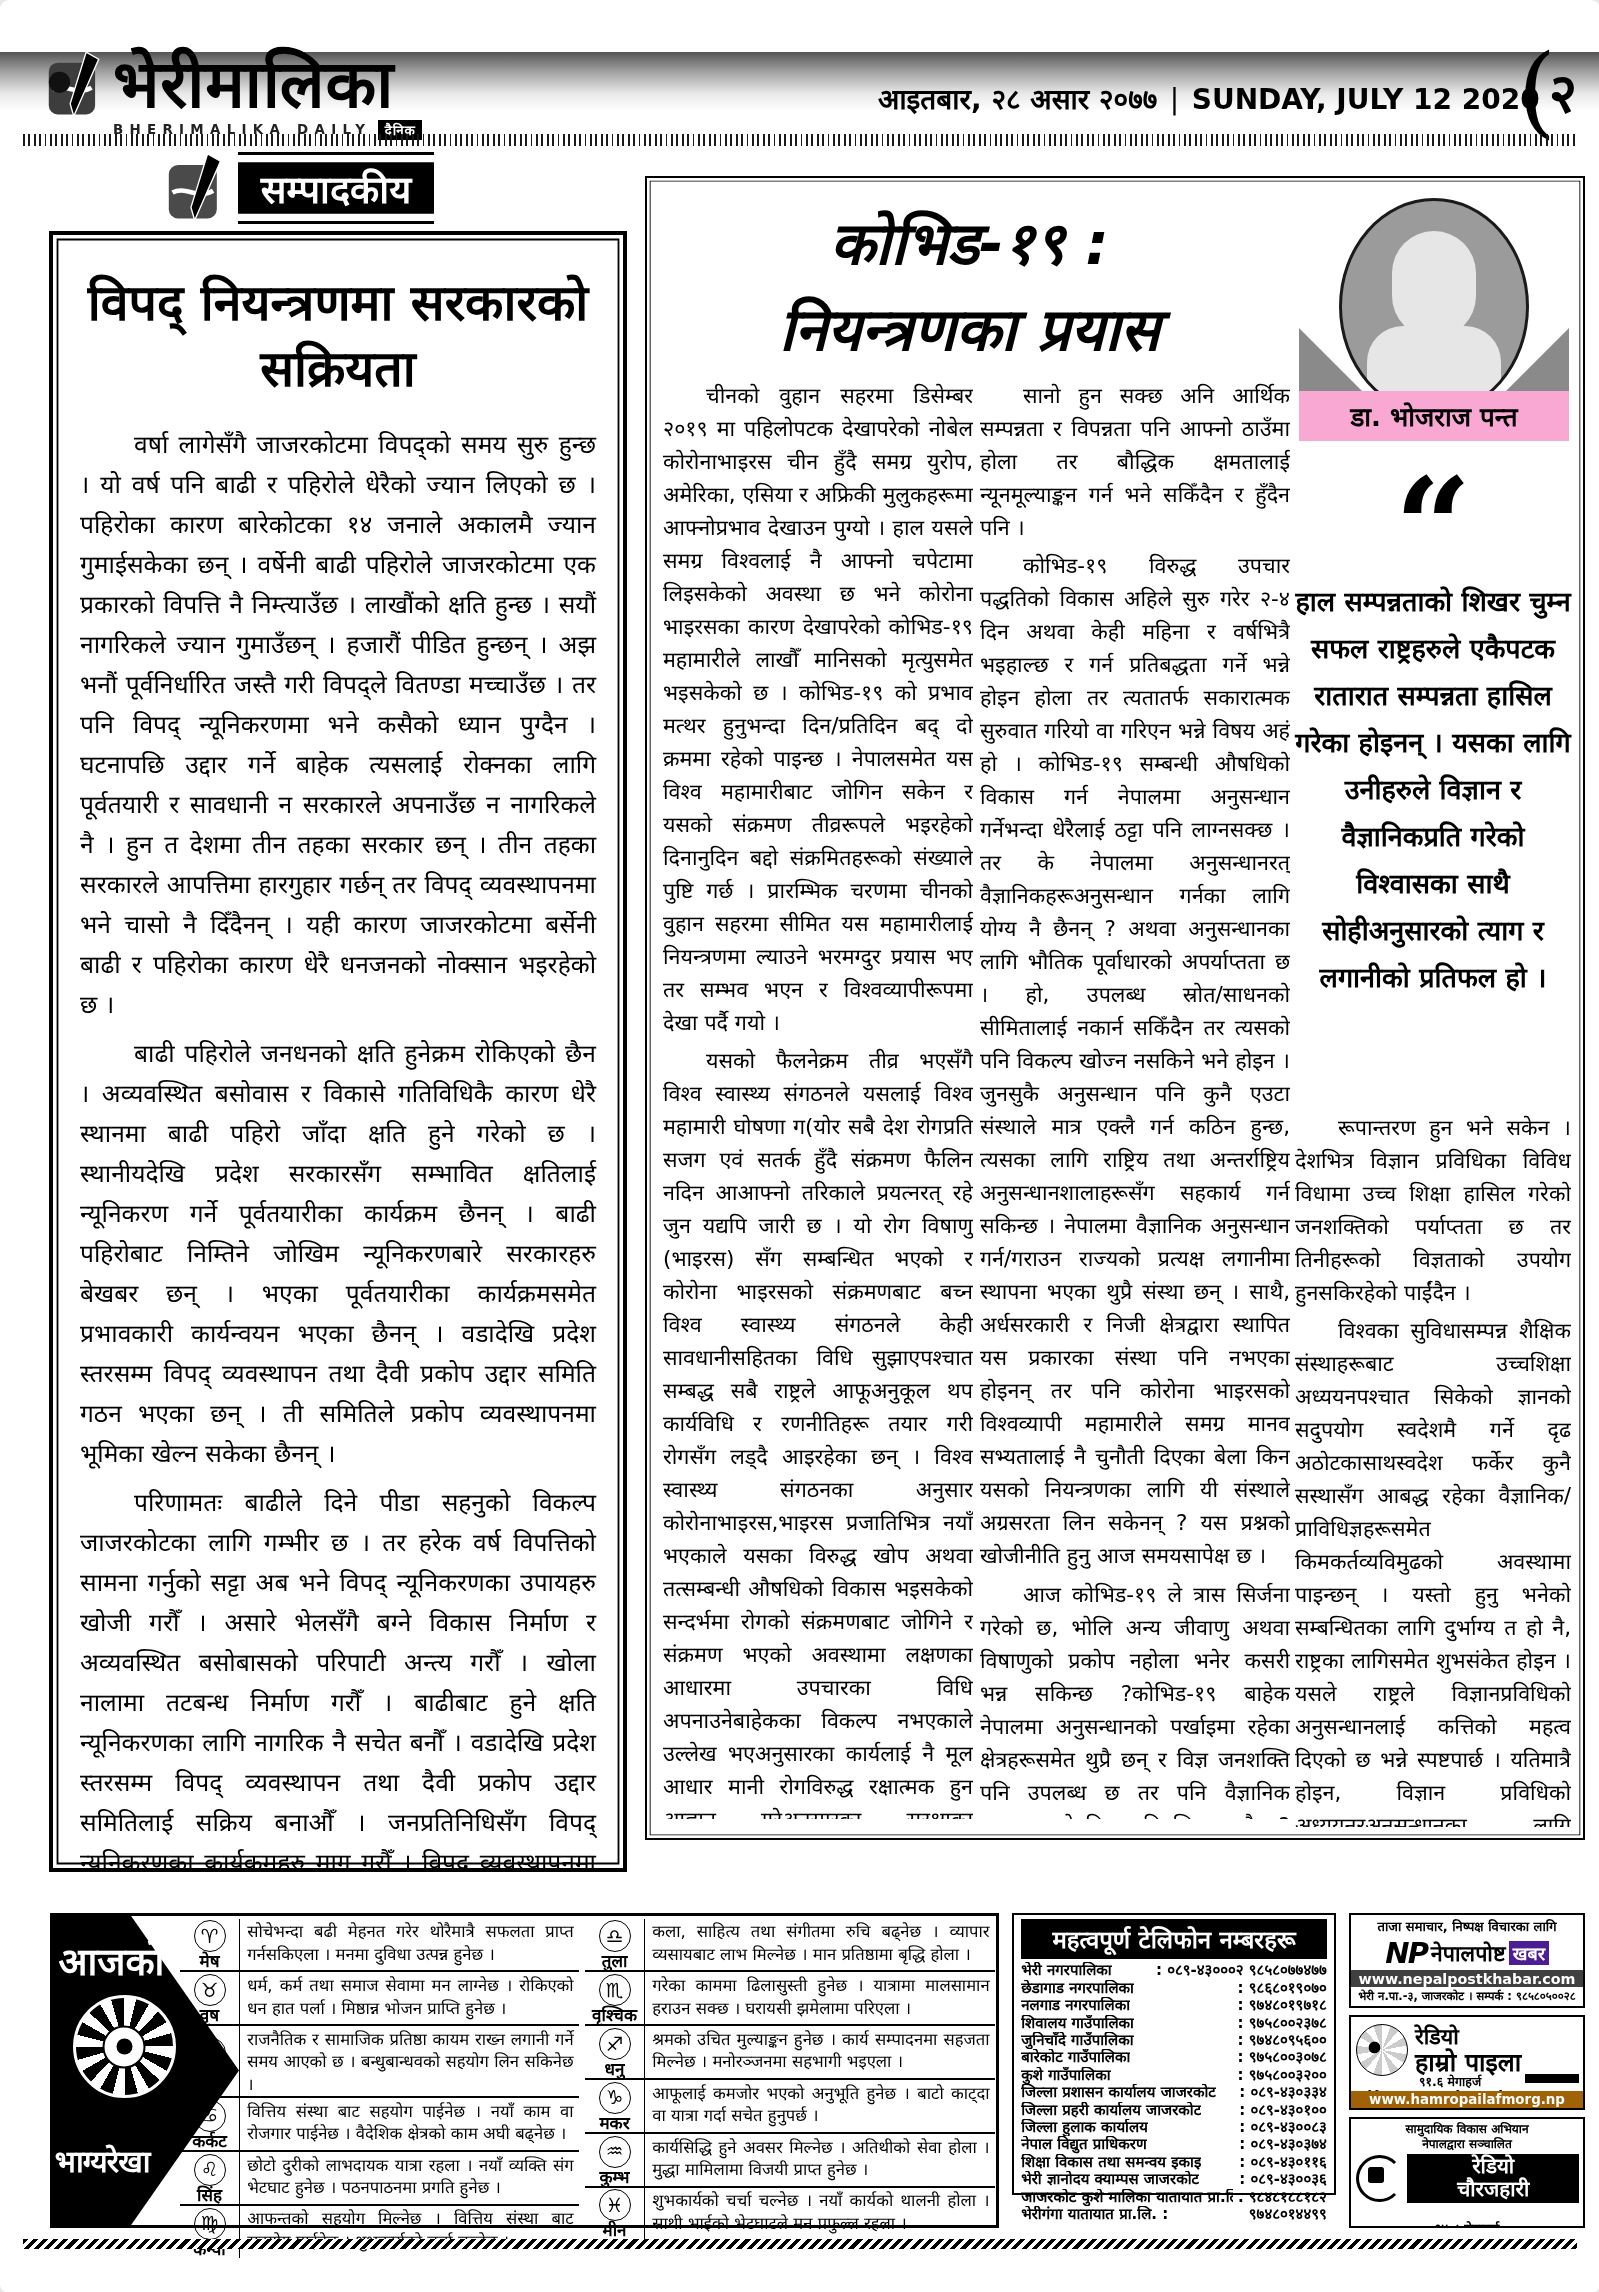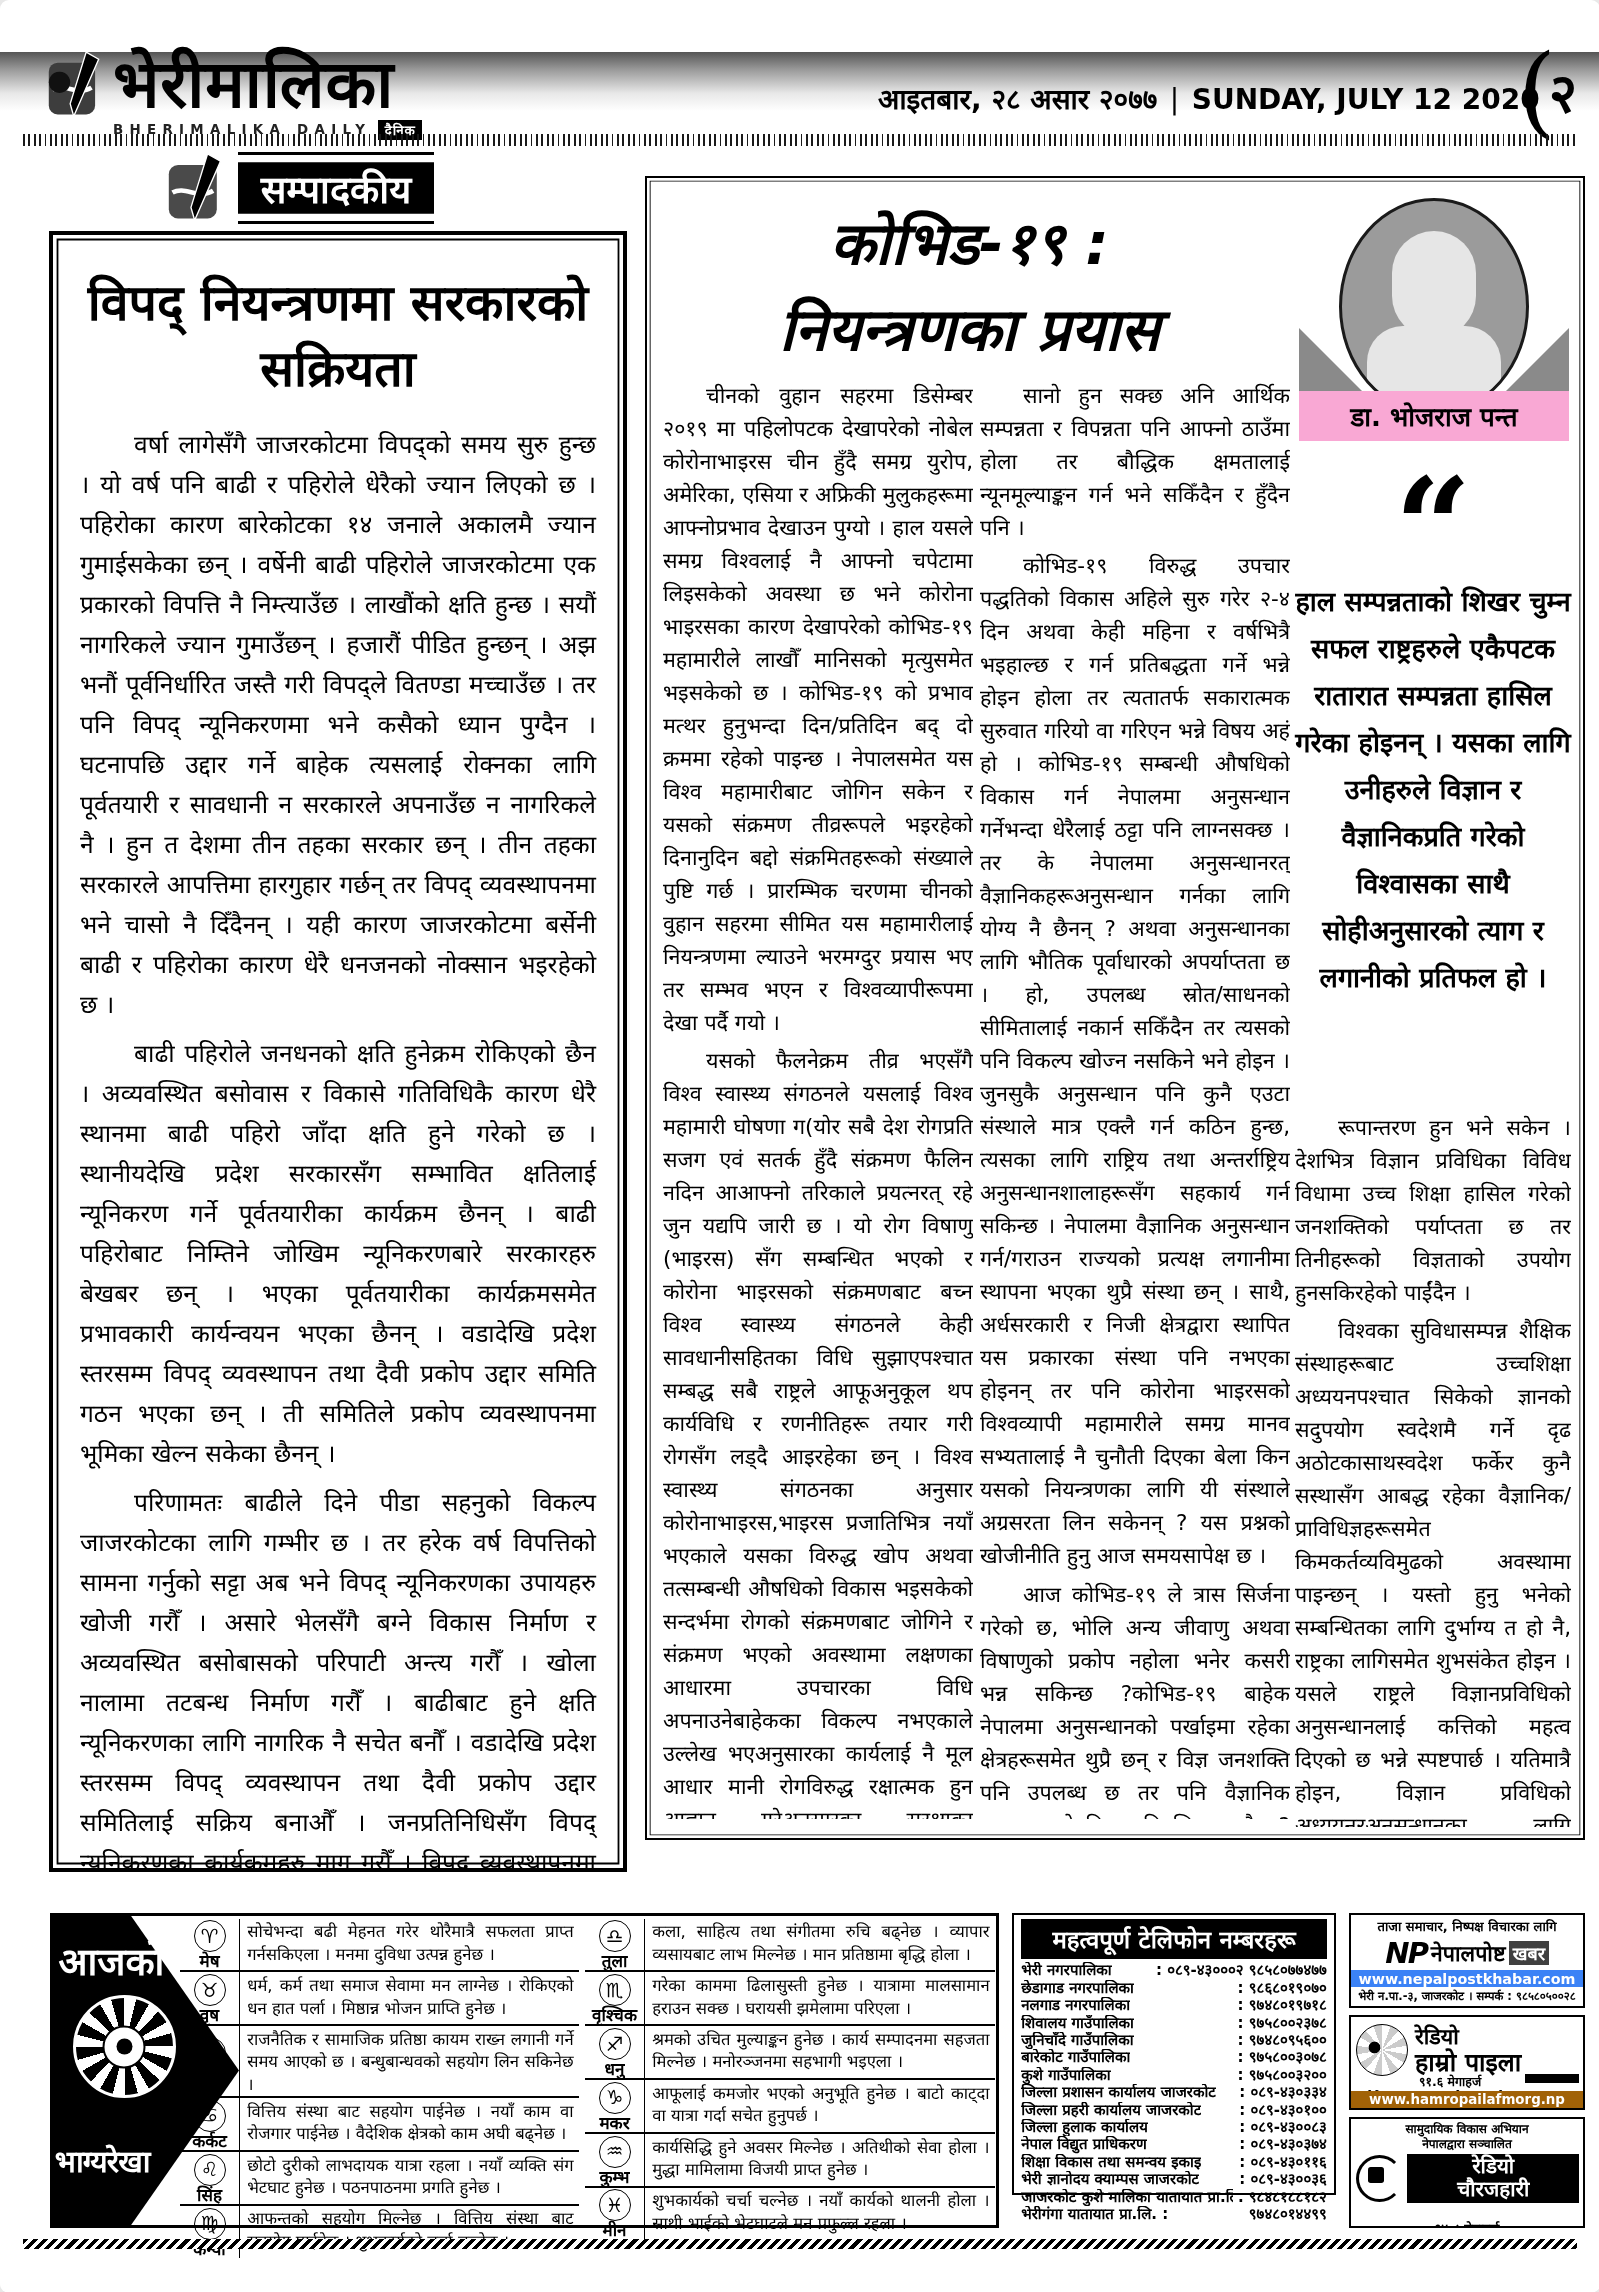--- a/index.html
+++ b/index.html
@@ -78,22 +78,22 @@
   .phlabel{white-space:nowrap;overflow:hidden;}
   .phnum{white-space:nowrap;margin-left:5.4px;}
   
   .ads{position:absolute;left:1349px;top:1913px;width:236px;height:315px;display:flex;flex-direction:column;gap:7.2px;}
   .ad{border:2.7px solid #000;box-sizing:border-box;background:#fff;overflow:hidden;}
   .ad1{height:95px;}
   .ad1 .tag{font-size:13px;font-weight:bold;text-align:center;padding-top:1.8px;}
   .np-row{display:flex;align-items:center;justify-content:center;gap:3.6px;margin-top:0.9px;}
   .np-mark{font-size:29px;font-weight:bold;letter-spacing:-1.8px;font-style:italic;}
   .np-name{font-size:21.5px;font-weight:bold;}
-  .np-chip{background:#404040;color:#fff;font-size:18px;font-weight:bold;padding:0 3.6px;}
-  .np-url{background:#3b82f6;color:#fff;text-align:center;font-size:14.3px;font-weight:bold;padding:0.9px 0;}
+  .np-chip{background:#4c1d95;color:#fff;font-size:18px;font-weight:bold;padding:0 3.6px;}
+  .np-url{background:#404040;color:#fff;text-align:center;font-size:14.3px;font-weight:bold;padding:0.9px 0;}
   .np-foot{font-size:11.5px;text-align:center;font-weight:bold;padding-top:0.9px;}
   .ad2{height:95px;position:relative;}
   .rp-logo{position:absolute;left:5.4px;top:7.2px;width:50px;height:50px;border:1.8px solid #000;border-radius:50%;
            background:radial-gradient(circle at 35% 45%,#000 0 5.4px,transparent 6.3px),repeating-conic-gradient(#fff 0 20deg,#ccc 20deg 40deg);}
   .rp-name1{position:absolute;left:64px;top:3.6px;font-size:21.5px;font-weight:bold;}
   .rp-name2{position:absolute;left:64px;top:27px;font-size:25px;font-weight:bold;}
   .rp-freq{position:absolute;left:68px;top:56px;font-size:12.5px;font-weight:bold;}
   .rp-bar{position:absolute;right:3.6px;top:57px;width:54px;height:9px;background:#000;}
   .rp-addr{position:absolute;left:1.8px;top:71px;width:100%;text-align:center;font-size:11px;font-weight:bold;}
   .rp-url{position:absolute;left:0;bottom:0;width:100%;background:#a16207;color:#fff;text-align:center;font-size:13.4px;font-weight:bold;padding:0.9px 0;}

